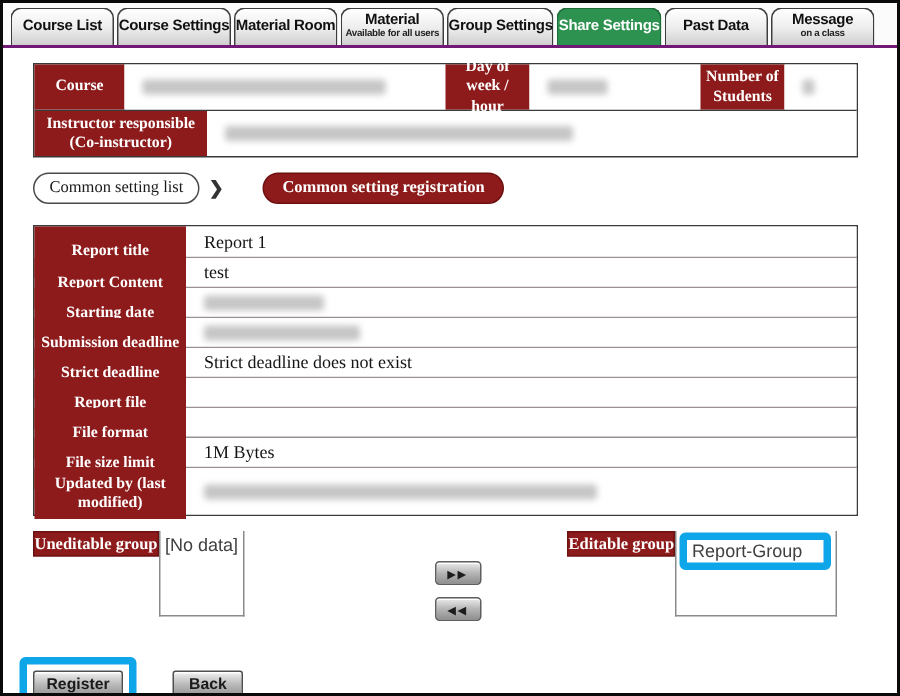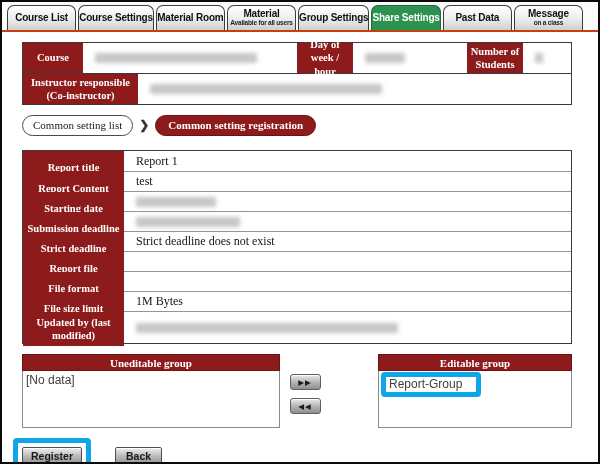--- a/index.html
+++ b/index.html
@@ -1,21 +1,21 @@
 <!DOCTYPE html>
 <html><head>
 <meta charset="utf-8">
 <style>
   * { margin:0; padding:0; box-sizing:border-box; }
   html,body { width:600px; height:464px; background:#fff; font-family:"Liberation Sans",sans-serif; }
   .viewport { position:relative; width:600px; height:464px; border:2px solid #0a0a0a; background:#ffffff; overflow:hidden; }
 
   
   .tabbar { position:absolute; top:0; left:0; right:0; height:30px; background:#fbfbfb;
-            border-bottom:2px solid #c2410c; display:flex; align-items:center; padding:3px 14px 0 4px; }
+            border-bottom:2px solid #701a75; display:flex; align-items:center; padding:3px 14px 0 4px; }
   .tab { flex:1; height:25px; margin:0 1px; border:1px solid #3c3c3c; border-bottom:none;
          border-radius:7px 7px 0 0; background:linear-gradient(#ffffff,#ececec 55%,#cfcfcf);
          display:flex; flex-direction:column; justify-content:center; align-items:center;
          font-weight:bold; font-size:10px; color:#111; cursor:pointer; text-align:center;
          white-space:nowrap; letter-spacing:-0.2px; line-height:1.05; }
   .tab .sub { font-size:6.5px; font-weight:bold; color:#222; }
   .tab.active { background:#2d9150; color:#fff; border-color:#1e6b3a; }
 
   
   .info-table { position:absolute; top:40px; left:20px; width:550px; border:1.5px solid #3a3a3a; background:#fff; }
@@ -33,37 +33,37 @@
   .c-instr-l  { width:115px; } .c-instr-v  { flex:1; }
   .redact { height:10px; background:#c6c6c6; border-radius:2px; filter:blur(2px); margin-left:12px; }
 
   
   .breadcrumb { position:absolute; top:113px; left:20px; display:flex; align-items:center;
                 font-family:"Liberation Serif",serif; }
   .crumb-list { border:1.5px solid #4a4a4a; border-radius:11px; background:#fff; color:#1a1a1a;
                 font-size:11px; padding:3px 10px 4px; cursor:pointer; }
   .crumb-sep  { margin:0 6px; font-size:12px; font-weight:bold; color:#333; }
   .crumb-cur  { border:1.5px solid #6d1010; border-radius:11px; background:#8e1b1b; color:#fff;
-                font-size:11px; font-weight:bold; padding:3px 12px 4px; }
+                font-size:11px; font-weight:bold; padding:3px 12px 4px;margin-left:20px; }
 
   
   .form-table { position:absolute; top:148px; left:20px; width:550px; border:1.5px solid #3a3a3a; background:#fff; }
   .form-row { display:flex; height:20px; }
   .form-row + .form-row { border-top:1px solid #9a9191; }
   .form-row.tall { height:32px; }
   .f-label { width:101px; background:#8e1b1b; color:#fff; font-family:"Liberation Serif",serif;
              font-weight:bold; font-size:10.5px; display:flex; align-items:center; justify-content:center;
              text-align:center; line-height:1.25; padding:17px 4px; }
   .f-value { flex:1; display:flex; align-items:center; font-family:"Liberation Serif",serif;
              font-size:12px; color:#141414; padding-left:12px; background:#fff; }
   .f-value .redact { margin-left:0; }
 
   
   .groups { position:absolute; top:352px; left:20px; width:550px; display:flex; }
-  .panel { display:flex; flex-direction:column; }
+  .panel { display:flex; flex-direction:row; }
   .panel-unedit { width:258px; }
   .panel-edit { width:242px;padding-left:48px; }
   .panel-header { height:17px; background:#8e1b1b; border:1px solid #6b1212; color:#fff;
                   font-family:"Liberation Serif",serif; font-weight:bold; font-size:11px;
                   display:flex; align-items:center; justify-content:center; }
   .panel-body { height:57px; border:1px solid #8a8a8a; border-top:none; background:#fff;
                 font-size:12px; color:#404040; padding:2px 3px; overflow:hidden; }
   .arrows { width:50px; display:flex; flex-direction:column; align-items:center; padding-top:20px; gap:8px; }
   .arrow-btn { width:31px; height:16px; border:1px solid #5e5e5e; border-radius:3px;
                background:linear-gradient(#ececec,#b5b5b5 50%,#8f8f8f); color:#1c1c1c;

